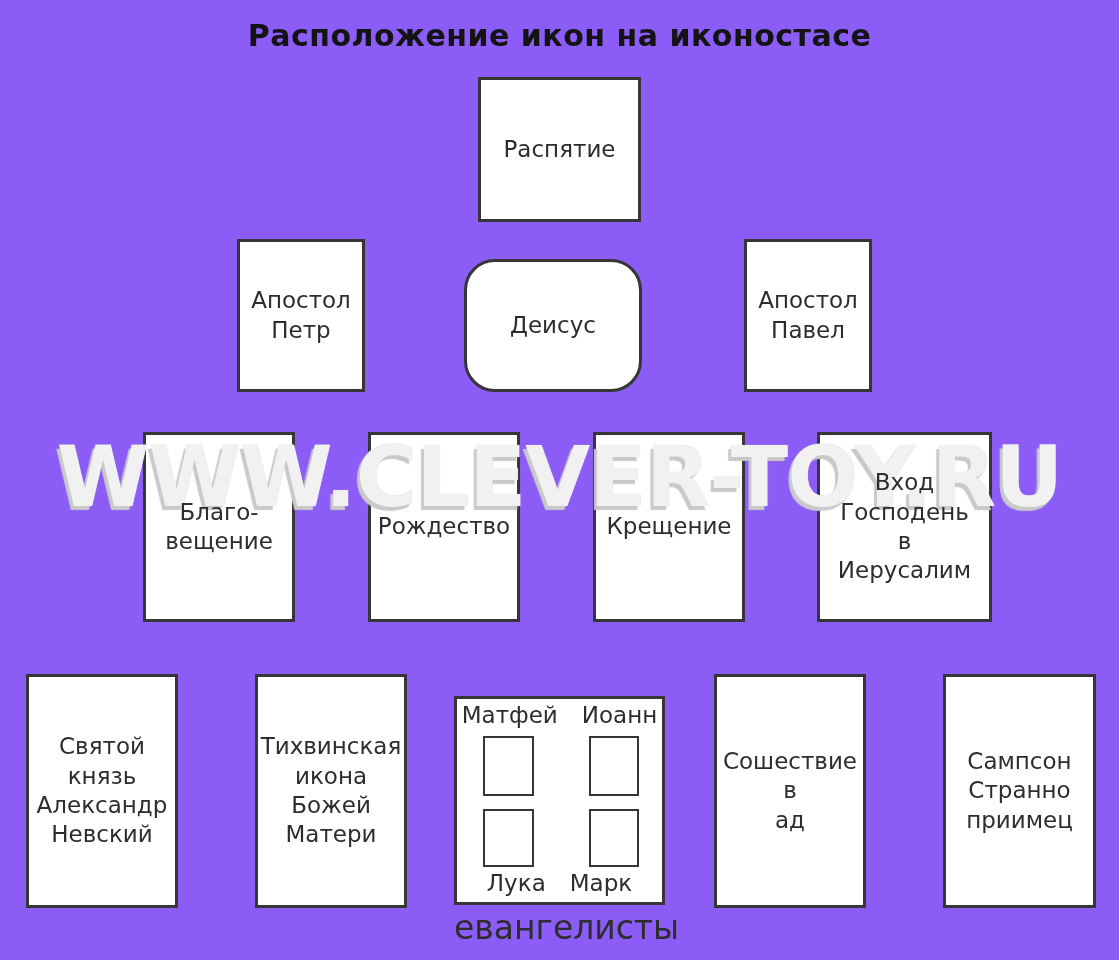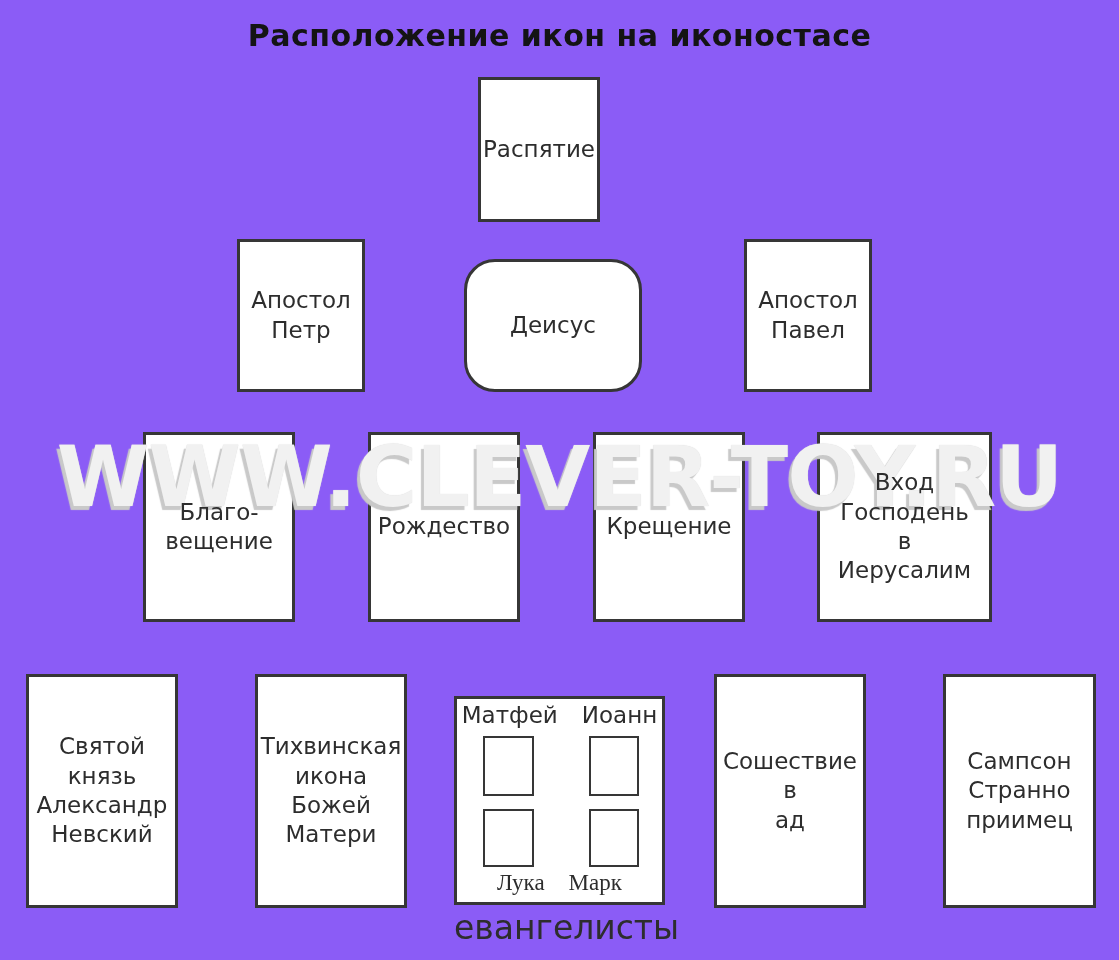--- a/index.html
+++ b/index.html
@@ -38,21 +38,21 @@
   .box .label {
     position: relative;
     z-index: 3;
     text-align: center;
     font-size: 23px;
     line-height: 1.28;
     color: #2d2d2d;
     white-space: pre-line;
   }
   
-  .b-crucifixion { left: 478px; top: 77px;  width: 122px; height: 145px; }
+  .b-crucifixion { left: 478px; top: 77px;  width: 163px; height: 145px; }
   
   .b-peter       { left: 237px; top: 239px; width: 128px; height: 153px; }
   .b-deisus      { left: 464px; top: 259px; width: 178px; height: 133px; border-radius: 31px; }
   .b-paul        { left: 744px; top: 239px; width: 128px; height: 153px; }
   
   .b-annunciation { left: 143px; top: 432px; width: 152px; height: 190px; }
   .b-nativity     { left: 368px; top: 432px; width: 152px; height: 190px; }
   .b-baptism      { left: 593px; top: 432px; width: 152px; height: 190px; }
   .b-entry        { left: 817px; top: 432px; width: 175px; height: 190px; }
   
@@ -66,21 +66,21 @@
   .evan-top, .evan-bottom {
     position: absolute;
     left: 0; right: 0;
     display: flex;
     justify-content: center;
     z-index: 3;
     font-size: 23px;
     color: #2d2d2d;
   }
   .evan-top    { top: 3px;  gap: 24px; }
-  .evan-bottom { top: 171px; gap: 24px; font-family: Liberation Serif, serif; }
+  .evan-bottom { top: 171px; gap: 24px; }
   .evan-grid {
     position: absolute;
     left: 26px;
     top: 37px;
     display: grid;
     grid-template-columns: 51px 50px;
     grid-template-rows: 60px 58px;
     column-gap: 55px;
     row-gap: 13px;
   }

